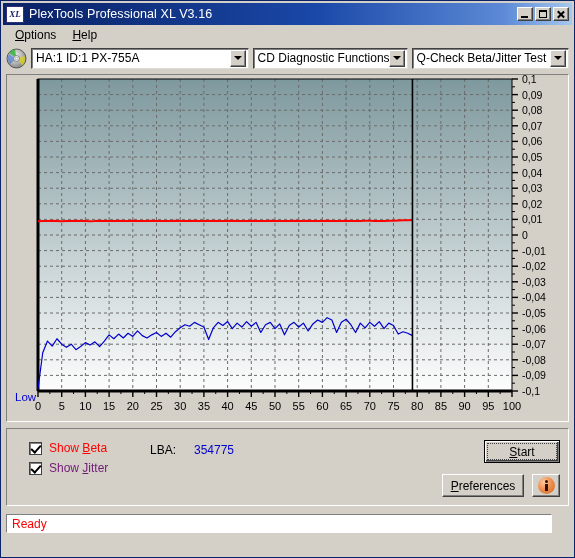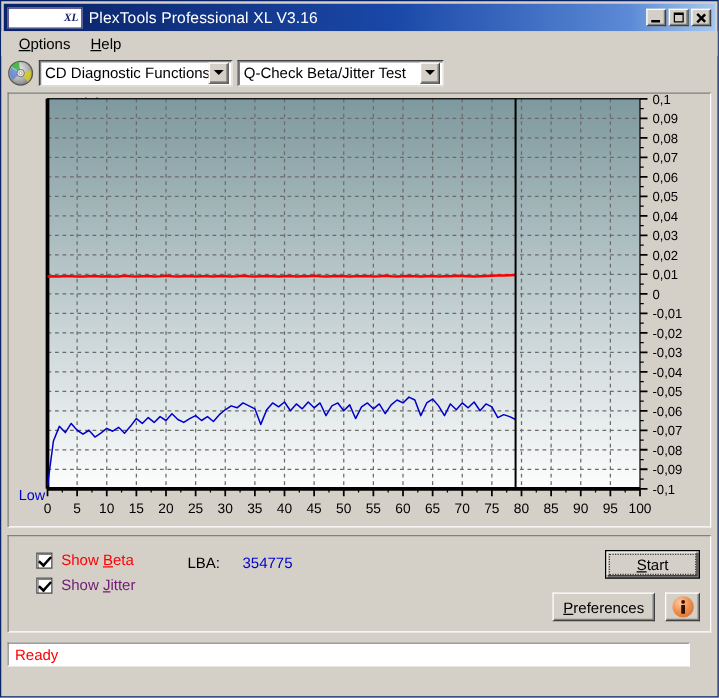--- a/index.html
+++ b/index.html
@@ -33,21 +33,20 @@
     width: 16px; height: 15px;
     background: #ffffff;
     border: 1px solid #30307a;
     color: #1a1a6a;
     font-family: "Liberation Serif", serif;
     font-size: 9px; font-weight: bold;
     font-style: italic;
     display: flex; align-items: center; justify-content: center;
     margin-right: 5px;
     flex: none;
-    padding-left: 42px;
   }
   .title-text {
     color: #ffffff;
     font-size: 12.5px;
     font-weight: normal;
     flex: 1;
     white-space: nowrap;
     letter-spacing: 0.1px;
   }
   .title-buttons { display: flex; gap: 2px; padding-right: 2px; }
@@ -319,20 +318,26 @@
         </defs>
         <circle cx="10.5" cy="10.5" r="9.5" fill="url(#discg)" stroke="#585858" stroke-width="1"></circle>
         <path d="M3 5 A9.5 9.5 0 0 1 9 1.3 L10.5 10.5 Z" fill="#37b23a" opacity="0.85"></path>
         <path d="M18.5 8 A9.5 9.5 0 0 1 16.5 17.5 L10.5 10.5 Z" fill="#d8d020" opacity="0.8"></path>
         <path d="M4 16 A9.5 9.5 0 0 1 3 6 L10.5 10.5 Z" fill="#3a6fd8" opacity="0.6"></path>
         <circle cx="10.5" cy="10.5" r="3" fill="#e8e8e8" stroke="#707070" stroke-width="0.8"></circle>
         <circle cx="10.5" cy="10.5" r="1.2" fill="#ffffff" stroke="#909090" stroke-width="0.6"></circle>
       </svg>
     </span>
 
+    <div class="combo c1">
+      <span class="val">HA:1 ID:1  PX-755A</span>
+      <span class="arrow">
+          <i></i>
+        </span>
+    </div>
 
     <div class="combo c2">
       <span class="val">CD Diagnostic Functions</span>
       <span class="arrow">
           <i></i>
         </span>
     </div>
 
     <div class="combo c3">
       <span class="val">Q-Check Beta/Jitter Test</span>

